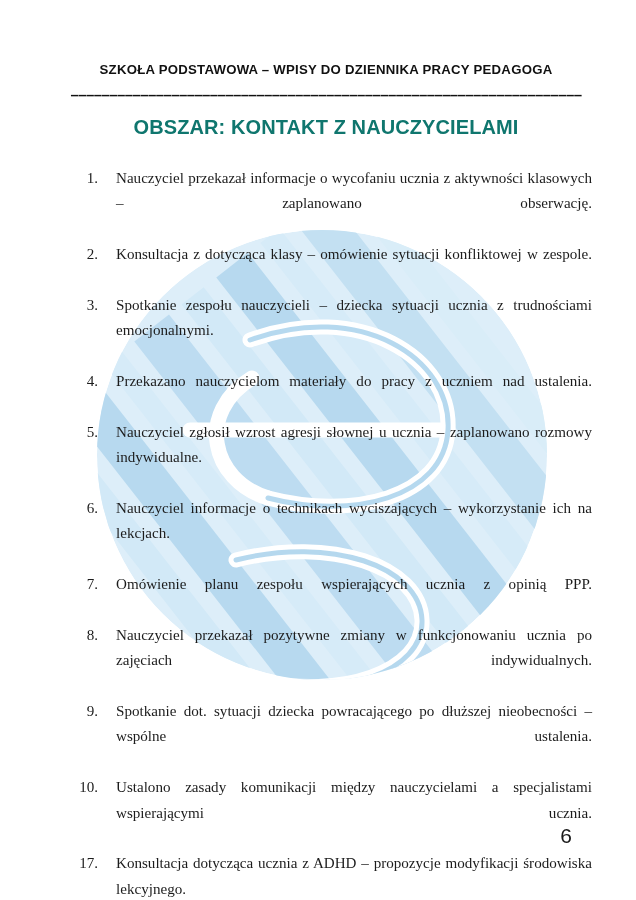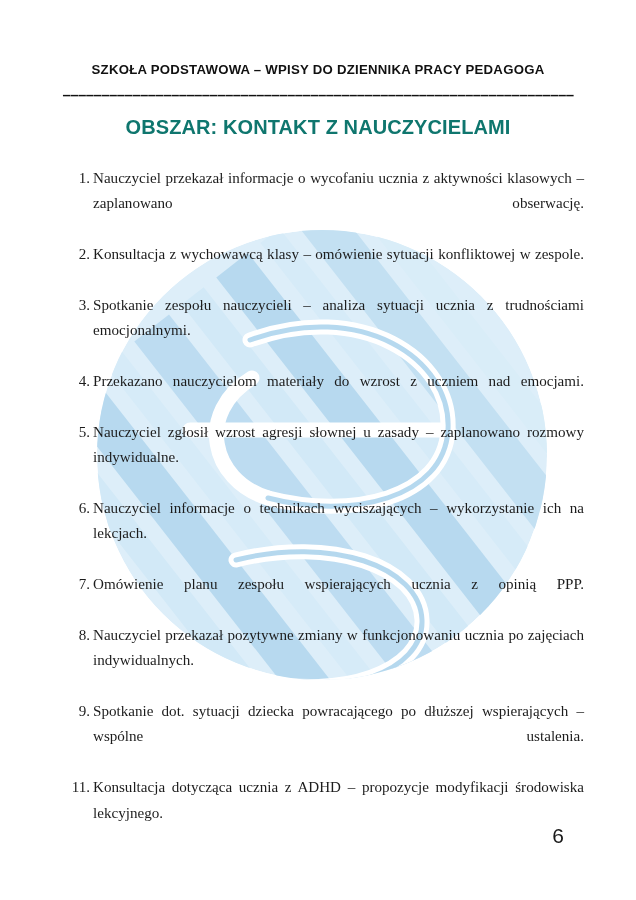--- a/index.html
+++ b/index.html
@@ -24,21 +24,21 @@
     left: 0; top: 0;
     width: 636px;
     height: 900px;
     z-index: 0;
     pointer-events: none;
   }
 
   
   #page {
     position: absolute;
-    left: 0; top: 0;
+    left: 8px; top: 0;
     width: 616px;
     height: 900px;
     z-index: 2;
     padding: 12px;
   }
 
   .doc-header {
     position: absolute;
     left: 0;
     top: 62px;
@@ -102,20 +102,21 @@
   ol.entries > li .num {
     position: absolute;
     left: 0;
     top: 0;
     width: 25px;
     text-align: right;
     padding-right: 1px;
   }
   ol.entries > li .body {
     display: block;
+    margin-left: 15px;
   }
   
   ol.entries > li .body::after {
     content: "";
     display: inline-block;
     width: 100%;
   }
 
   .page-number {
     position: absolute;
@@ -172,51 +173,55 @@
 
   <div class="section-title">OBSZAR: KONTAKT Z NAUCZYCIELAMI</div>
 
   <ol class="entries" id="entries-list">
       <li>
         <span class="num">1.</span>
         <span class="body">Nauczyciel przekazał informacje o wycofaniu ucznia z aktywności klasowych – zaplanowano obserwację.</span>
       </li>
       <li>
         <span class="num">2.</span>
-        <span class="body">Konsultacja z wychowawcą klasy – omówienie sytuacji konfliktowej w zespole.</span>
+        <span class="body">Konsultacja z dotycząca klasy – omówienie sytuacji konfliktowej w zespole.</span>
       </li>
       <li>
         <span class="num">3.</span>
-        <span class="body">Spotkanie zespołu nauczycieli – analiza sytuacji ucznia z trudnościami emocjonalnymi.</span>
+        <span class="body">Spotkanie zespołu nauczycieli – dziecka sytuacji ucznia z trudnościami emocjonalnymi.</span>
       </li>
       <li>
         <span class="num">4.</span>
-        <span class="body">Przekazano nauczycielom materiały do wzrost z uczniem nad emocjami.</span>
+        <span class="body">Przekazano nauczycielom materiały do pracy z uczniem nad ustalenia.</span>
       </li>
       <li>
         <span class="num">5.</span>
-        <span class="body">Nauczyciel zgłosił wzrost agresji słownej u zasady – zaplanowano rozmowy indywidualne.</span>
+        <span class="body">Nauczyciel zgłosił wzrost agresji słownej u ucznia – zaplanowano rozmowy indywidualne.</span>
       </li>
       <li>
         <span class="num">6.</span>
         <span class="body">Nauczyciel informacje o technikach wyciszających – wykorzystanie ich na lekcjach.</span>
       </li>
       <li>
         <span class="num">7.</span>
         <span class="body">Omówienie planu zespołu wspierających ucznia z opinią PPP.</span>
       </li>
       <li>
         <span class="num">8.</span>
         <span class="body">Nauczyciel przekazał pozytywne zmiany w funkcjonowaniu ucznia po zajęciach indywidualnych.</span>
       </li>
       <li>
         <span class="num">9.</span>
-        <span class="body">Spotkanie dot. sytuacji dziecka powracającego po dłuższej wspierających – wspólne ustalenia.</span>
-      </li>
-      <li>
-        <span class="num">11.</span>
+        <span class="body">Spotkanie dot. sytuacji dziecka powracającego po dłuższej nieobecności – wspólne ustalenia.</span>
+      </li>
+      <li>
+        <span class="num">10.</span>
+        <span class="body">Ustalono zasady komunikacji między nauczycielami a specjalistami wspierającymi ucznia.</span>
+      </li>
+      <li>
+        <span class="num">17.</span>
         <span class="body">Konsultacja dotycząca ucznia z ADHD – propozycje modyfikacji środowiska lekcyjnego.</span>
       </li>
     </ol>
 
   <div class="page-number">6</div>
 
 </div>
 
 </body></html>

